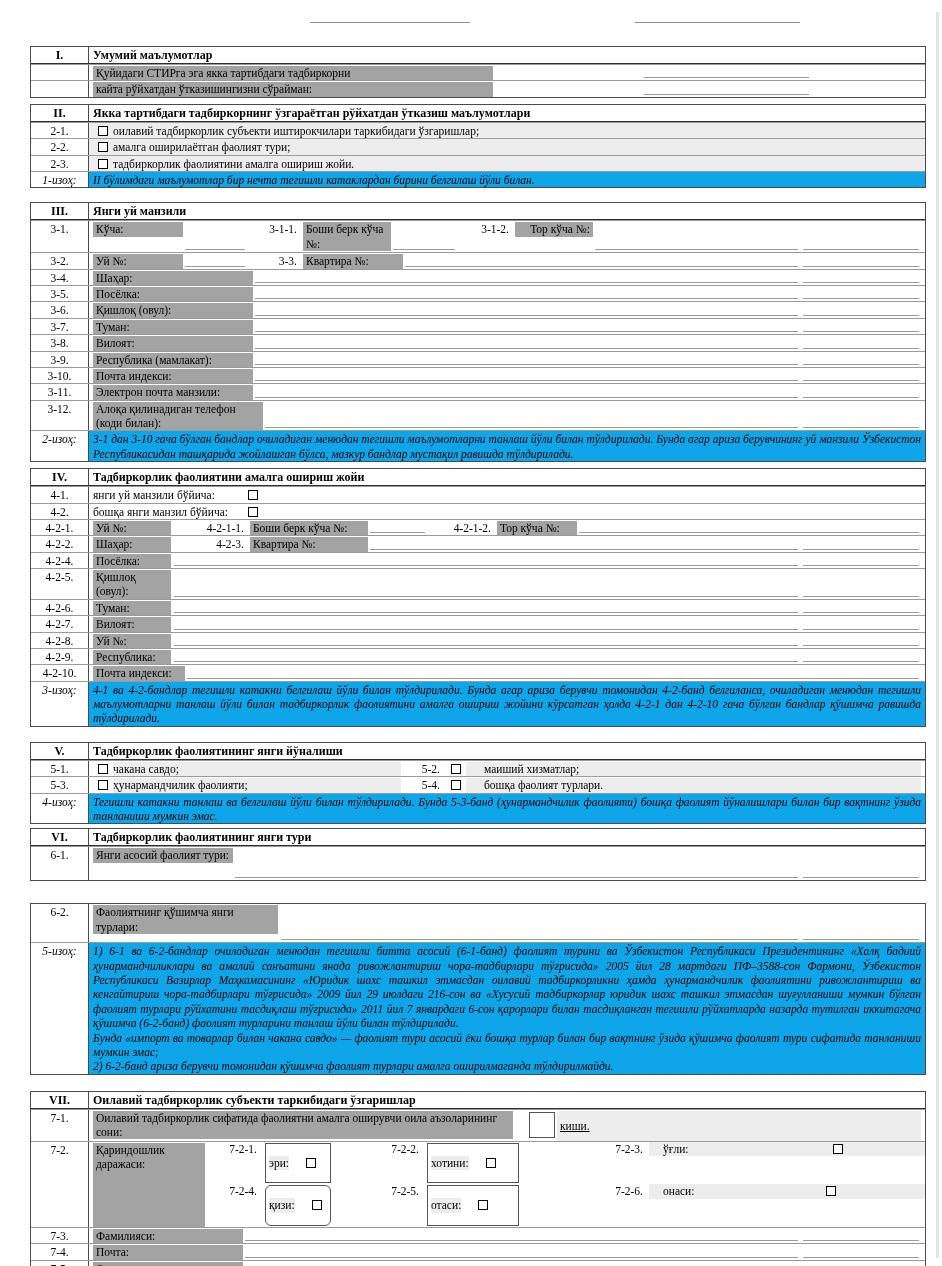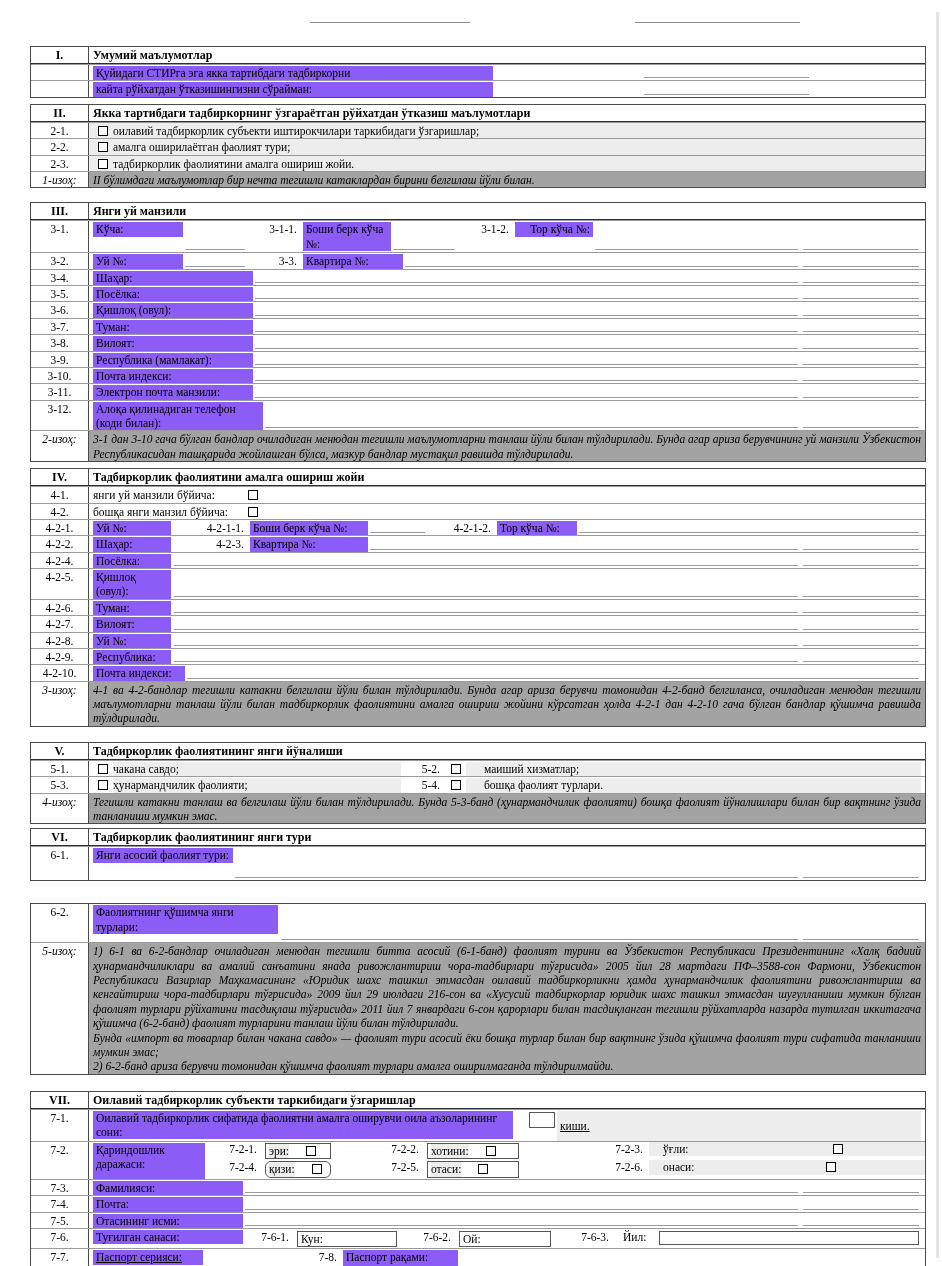--- a/index.html
+++ b/index.html
@@ -13,31 +13,31 @@
   .sp { border:none; }
   .sec { border:1px solid #4a4a4a; background:#fff; }
   .r { display:flex; align-items:stretch; border-top:1px solid #9a9a9a; min-height:15px; position:relative; }
   .sec .r:first-child { border-top:none; }
   .hd { border-bottom:1px solid #2e2e2e; }
   .hd .nc, .hd .c { font-weight:bold; font-size:12px; }
   .nc { flex:0 0 58px; border-right:1px solid #4a4a4a; text-align:center; padding:1px 2px 0; }
   .c { padding:1px 4px 0; position:relative; }
   .fx { display:flex; align-items:flex-start; }
   .grow { flex:1 1 auto; }
-  .lab { background:#8b5cf6; padding:0 3px; display:inline-block; }
+  .lab { background:#a3a3a3; padding:0 3px; display:inline-block; }
   .labfill { background:#ededed; }
   .fld { border-bottom:1px solid #9a9a9a; align-self:flex-end; margin:0 2px 2px; min-height:12px; }
   .vd { flex:0 0 0; border-left:1px solid #9a9a9a; margin-bottom:1px; }
   .cb { flex:0 0 10px; width:10px; height:10px; border:1.7px solid #000; background:#fff; margin:2px 5px 0; }
-  .note { background:#a3a3a3; }
+  .note { background:#0ea5e9; }
   .note .nc { background:#fff; font-style:italic; }
   .note .c { font-style:italic; }
   .j { text-align:justify; }
   .num { text-align:right; padding-right:6px; }
-  .box { border:1px solid #555; display:flex; align-items:flex-start; padding:0 3px; margin:1px 2px; min-height:14px;gap:12px; }
+  .box { border:1px solid #555; display:flex; align-items:flex-start; padding:12px 3px; margin:1px 2px; min-height:14px;gap:12px; }
   .sub { display:flex; align-items:flex-start; min-height:16px; }
   .rt { text-align:right; }
   .noteText p { margin:0; }
 </style>
 </head>
 <body>
 
 <div class="page">
 
   <div class="seg" style="left:310px; top:22px; width:160px;"></div>

